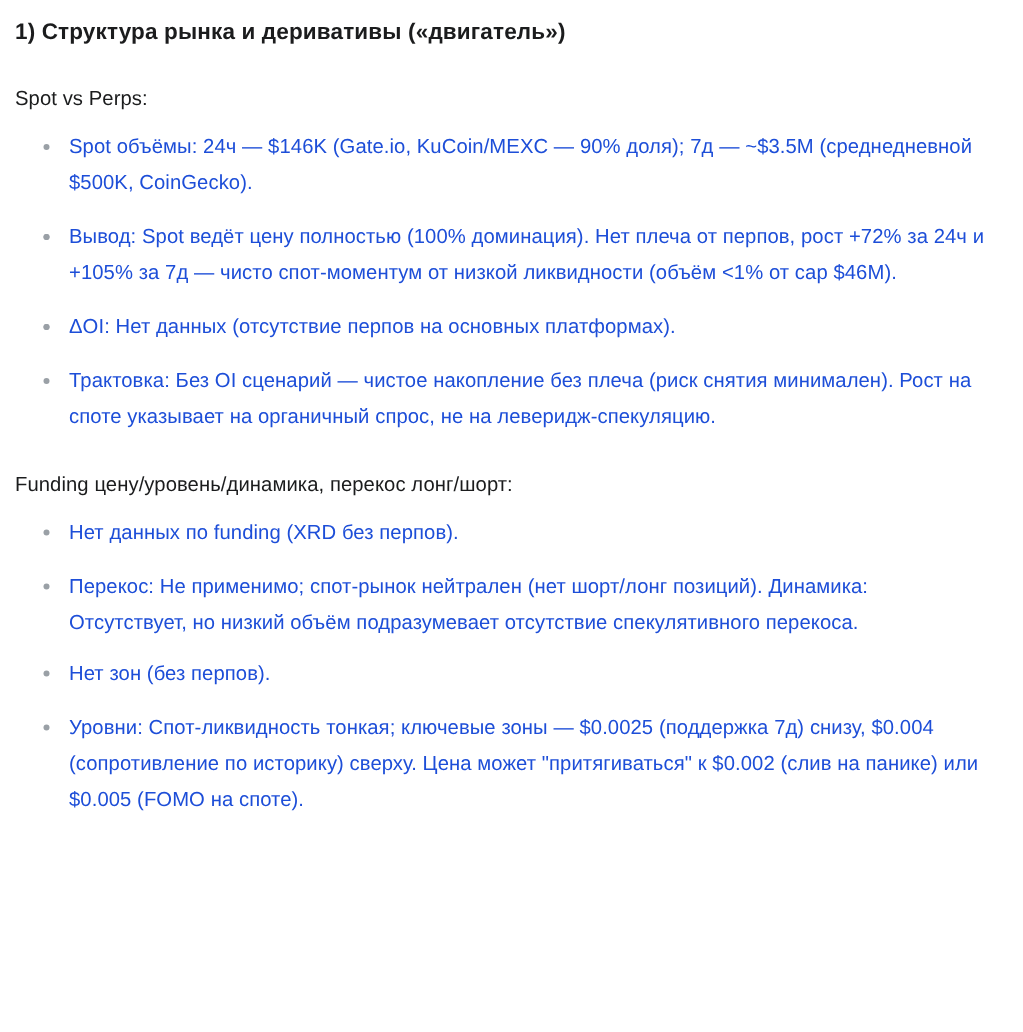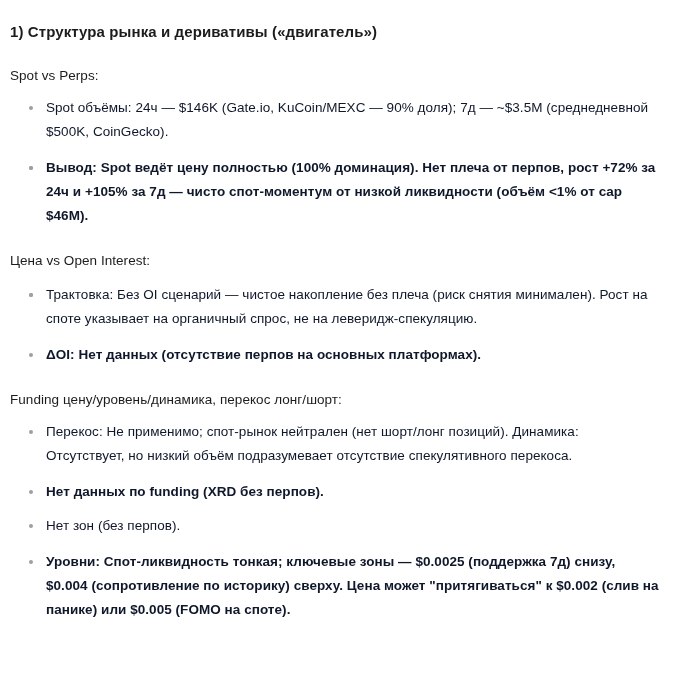--- a/index.html
+++ b/index.html
@@ -22,21 +22,21 @@
     width: 682px;
     padding: 8px 22px 0 10px;
   }
 
   .doc-title {
     font-size: 15px;
     font-weight: 700;
     line-height: 22px;
     color: #1b1c1d;
     letter-spacing: 0.1px;
-    margin: 13px 0 0 0;
+    margin: 3px 0 0 0;
   }
 
   .section {
     margin: 0;
   }
 
   .section-heading {
     font-size: 13.5px;
     font-weight: 400;
     line-height: 20px;
@@ -48,30 +48,29 @@
   .bullet-list {
     list-style: none;
     margin: 10px 0 0 0;
     padding: 0;
   }
 
   .bullet-item {
     position: relative;
     font-size: 13.5px;
     line-height: 24px;
-    color: #0f172a;
+    color: #1d4ed8;
     padding-left: 36px;
     margin: 0 0 12px 0;
     letter-spacing: 0.05px;
     max-width: 652px;
   }
 
   .bullet-item:last-child {
     margin-bottom: 0;
-    font-weight: bold;
   }
 
   .bullet-item .dot {
     position: absolute;
     left: 19px;
     top: 10px;
     width: 4px;
     height: 4px;
     border-radius: 50%;
     background: #9aa0a6;
@@ -99,46 +98,45 @@
         <span class="dot"></span>
       </li>
       <li class="bullet-item">
         <span class="dot"></span>
         <span class="nowrap-guard">Вывод: Spot ведёт цену полностью (100% доминация). Нет плеча от перпов, рост +72% за 24ч и +105% за 7д — чисто спот-моментум от низкой ликвидности (объём &lt;1% от cap $46M).</span>
       </li>
     </ul>
   </section>
 
   <section class="section">
-    <h2 class="section-heading">Цена vs Open Interest:</h2>
     <ul class="bullet-list">
       <li class="bullet-item">
         <span class="dot"></span>
       </li>
       <li class="bullet-item">
         <span class="dot"></span>
-        <span class="nowrap-guard">Трактовка: Без OI сценарий — чистое накопление без плеча (риск снятия минимален). Рост на споте указывает на органичный спрос, не на леверидж-спекуляцию.</span>
+        <span class="nowrap-guard">ΔOI: Нет данных (отсутствие перпов на основных платформах).</span>
       </li>
       <li class="bullet-item">
         <span class="dot"></span>
-        <span class="nowrap-guard">ΔOI: Нет данных (отсутствие перпов на основных платформах).</span>
+        <span class="nowrap-guard">Трактовка: Без OI сценарий — чистое накопление без плеча (риск снятия минимален). Рост на споте указывает на органичный спрос, не на леверидж-спекуляцию.</span>
       </li>
     </ul>
   </section>
 
   <section class="section">
     <h2 class="section-heading">Funding цену/уровень/динамика, перекос лонг/шорт:</h2>
     <ul class="bullet-list">
       <li class="bullet-item">
         <span class="dot"></span>
-        <span class="nowrap-guard">Перекос: Не применимо; спот-рынок нейтрален (нет шорт/лонг позиций). Динамика: Отсутствует, но низкий объём подразумевает отсутствие спекулятивного перекоса.</span>
+        <span class="nowrap-guard">Нет данных по funding (XRD без перпов).</span>
       </li>
       <li class="bullet-item">
         <span class="dot"></span>
-        <span class="nowrap-guard">Нет данных по funding (XRD без перпов).</span>
+        <span class="nowrap-guard">Перекос: Не применимо; спот-рынок нейтрален (нет шорт/лонг позиций). Динамика: Отсутствует, но низкий объём подразумевает отсутствие спекулятивного перекоса.</span>
       </li>
     </ul>
   </section>
 
   <section class="section">
     <ul class="bullet-list">
       <li class="bullet-item">
         <span class="dot"></span>
         <span class="nowrap-guard">Нет зон (без перпов).</span>
       </li>

